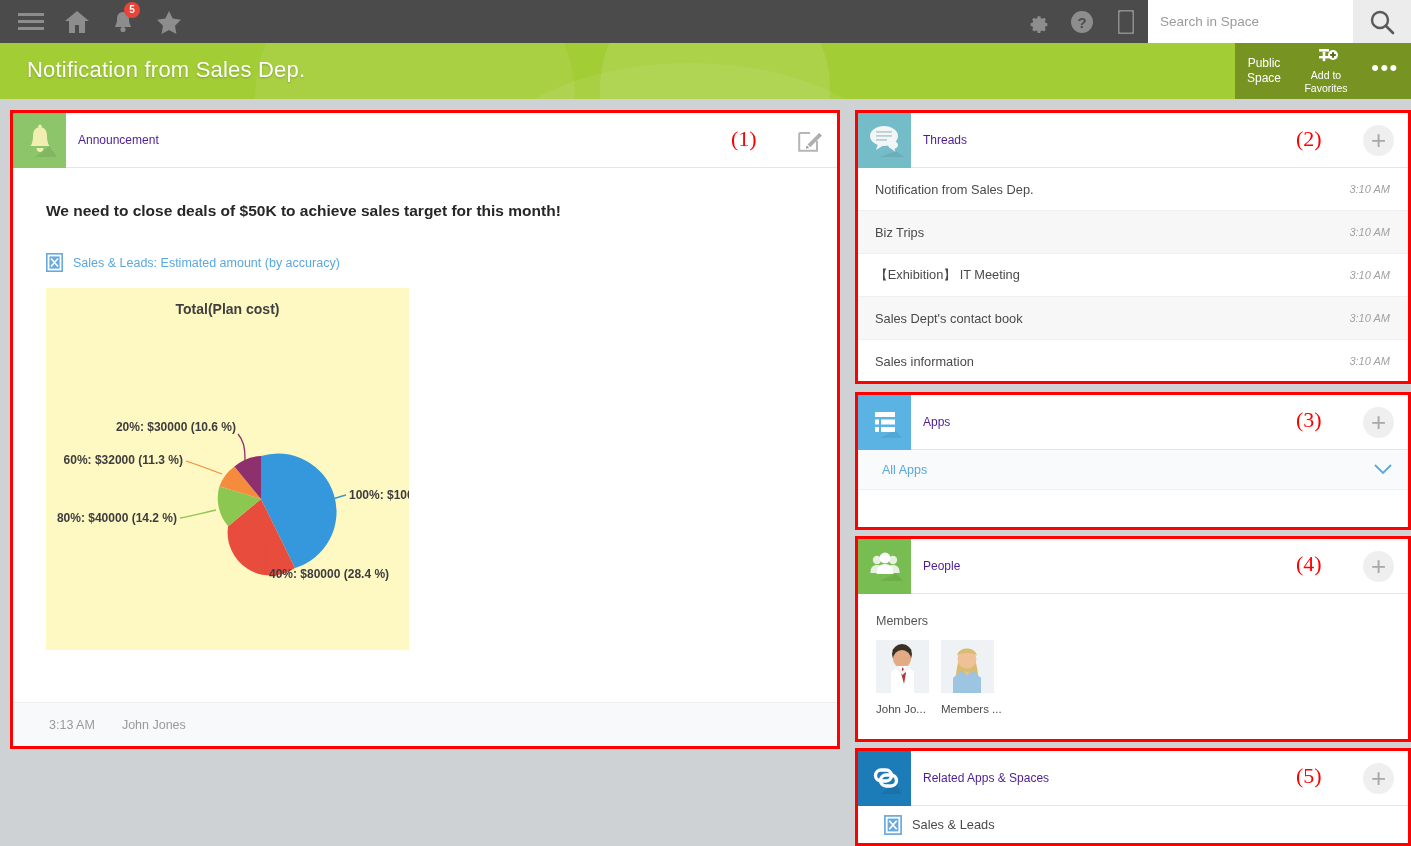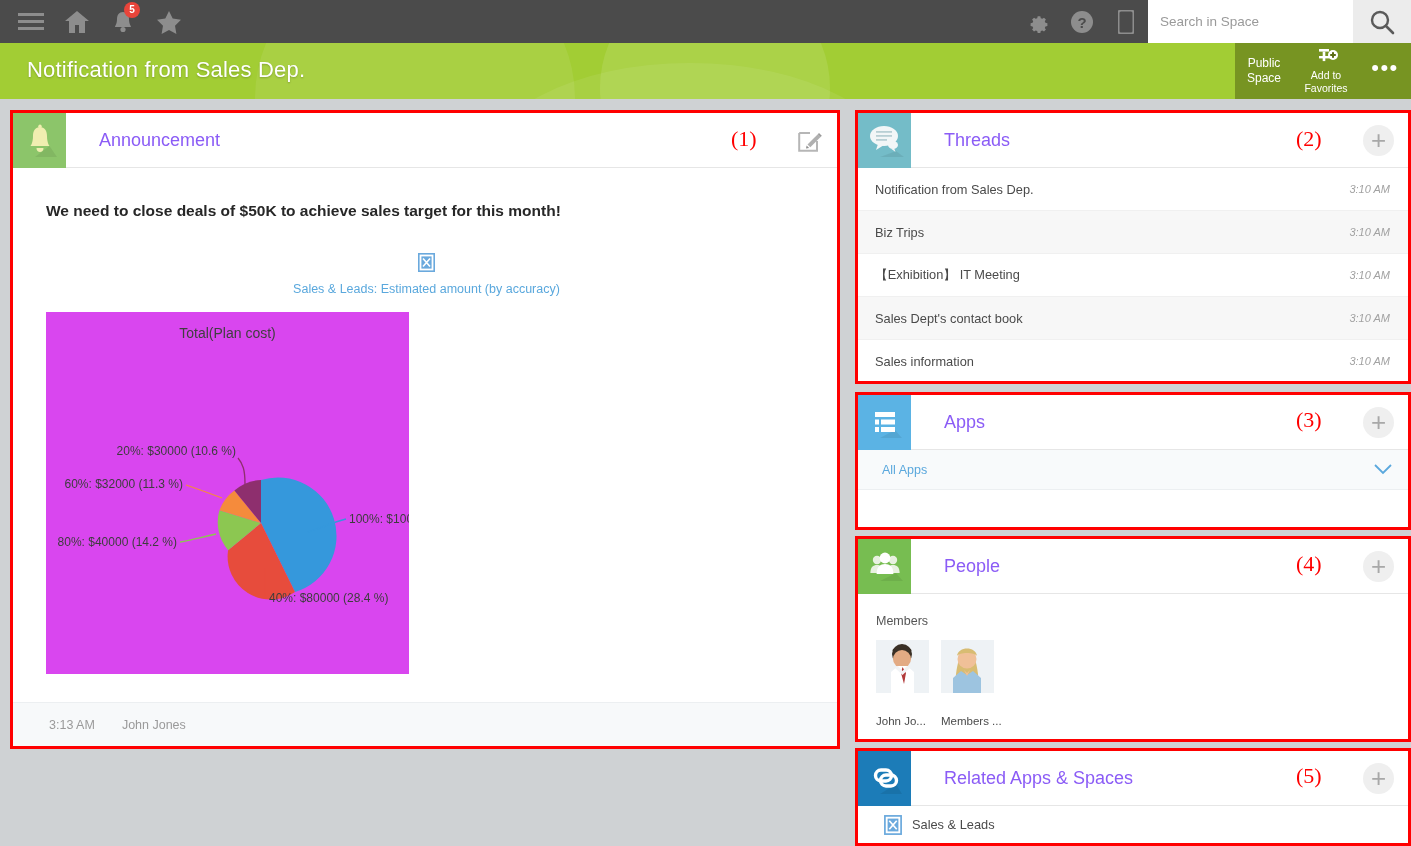--- a/index.html
+++ b/index.html
@@ -95,42 +95,42 @@
   
   .panel { background: #fff; position: absolute; }
   .phead {
     height: 55px; display: flex; align-items: center;
     border-bottom: 1px solid #e6e6e6; background: #fff; position: relative;
   }
   .picon {
     width: 53px; height: 55px; flex: 0 0 53px; position: relative; overflow: hidden;
   }
   .picon svg { position: absolute; left: 50%; top: 50%; transform: translate(-50%,-50%); }
-  .ptitle { font-size: 18px; color: #8b5cf6; padding-left: 33px; }
+  .ptitle { font-size: 12px; color: #4c1d95; padding-left: 12px; }
   .phead-actions { margin-left: auto; display: flex; align-items: center; padding-right: 14px; }
   .plus-btn {
     width: 31px; height: 31px; border-radius: 50%; background: #efefef;
     display: flex; align-items: center; justify-content: center; cursor: pointer;
     color: #a8a8a8; font-size: 26px; line-height: 26px; font-weight: 300;
   }
   .edit-btn { width: 26px; height: 26px; cursor: pointer; }
 
   
   #announcement { left: 13px; top: 14px; width: 824px; height: 633px; }
   .ann-body { padding: 24px 30px 0 33px; }
   .ann-headline {
     font-size: 15.5px; font-weight: bold; color: #272727; margin: 10px 0 0 0;
   }
   .ann-attach {
-    display: flex; align-items: center; gap: 10px; margin-top: 33px; cursor: pointer; flex-direction: column;
+    display: flex; align-items: center; gap: 10px; margin-top: 33px; cursor: pointer;
   }
   .ann-attach .atxt { color: #5aa8dd; font-size: 12.5px; }
   .chartbox {
     margin-top: 16px; width: 363px; height: 362px;
-    background: #d946ef; position: relative;
+    background: #fef9c3; position: relative; font-weight: bold;
   }
   .chart-title {
     position: absolute; width: 100%; text-align: center; top: 13px;
     font-size: 14px; color: #3f3f3f;
   }
   .ann-footer {
     position: absolute; left: 0; bottom: 0; width: 100%; height: 44px;
     background: #f7f9fa; border-top: 1px solid #eceff1;
     display: flex; align-items: center; padding-left: 36px; gap: 27px;
     font-size: 12.5px; color: #9a9a9a;
@@ -166,21 +166,21 @@
   .approw .alabel { font-size: 12.8px; color: #4a4a4a; }
 
   .people-body { padding: 20px 0 0 18px; }
   .members-label { font-size: 12.5px; color: #555; margin-bottom: 12px; }
   .member-list { display: flex; gap: 12px; }
   .member { width: 53px; cursor: pointer; }
   .member .avatar {
     width: 53px; height: 53px; display: block; overflow: hidden; background: #e8eef2;
   }
   .member .mname {
-    font-size: 11.5px; color: #4a4a4a; margin-top: 22px; text-align: left;
+    font-size: 11.5px; color: #4a4a4a; margin-top: 10px; text-align: left;
     white-space: nowrap;
   }
 
   .relrow {
     height: 37px; display: flex; align-items: center; gap: 10px;
     padding-left: 26px; cursor: pointer;
   }
   .relrow .rlabel { font-size: 12.8px; color: #4a4a4a; }
 </style>
 </head>

